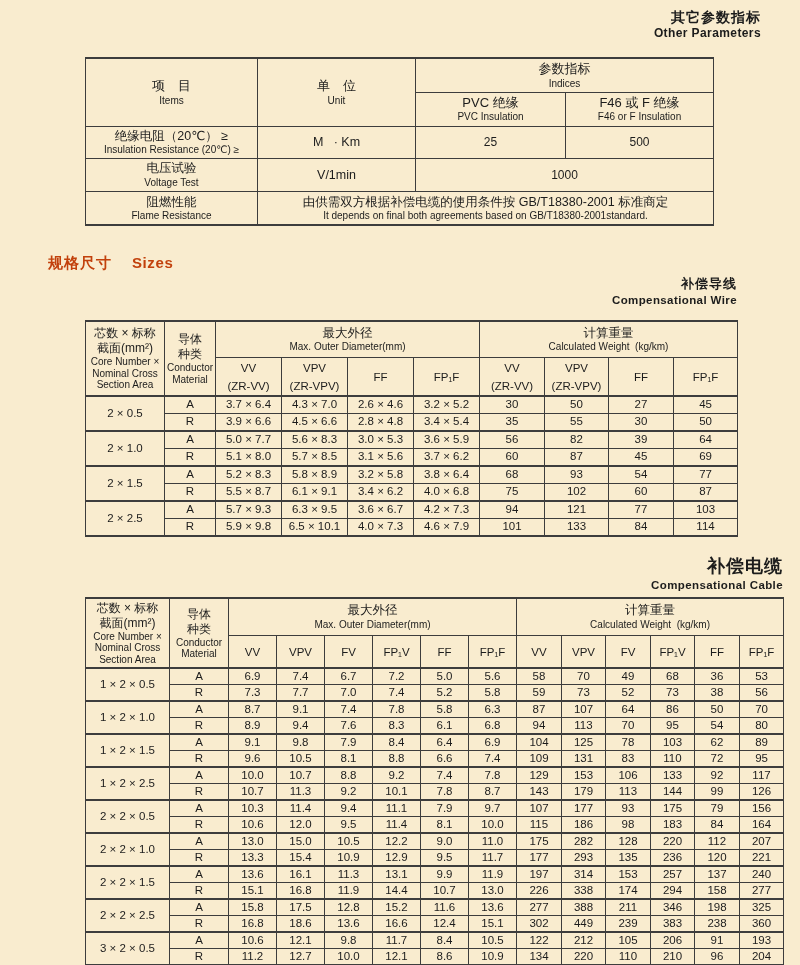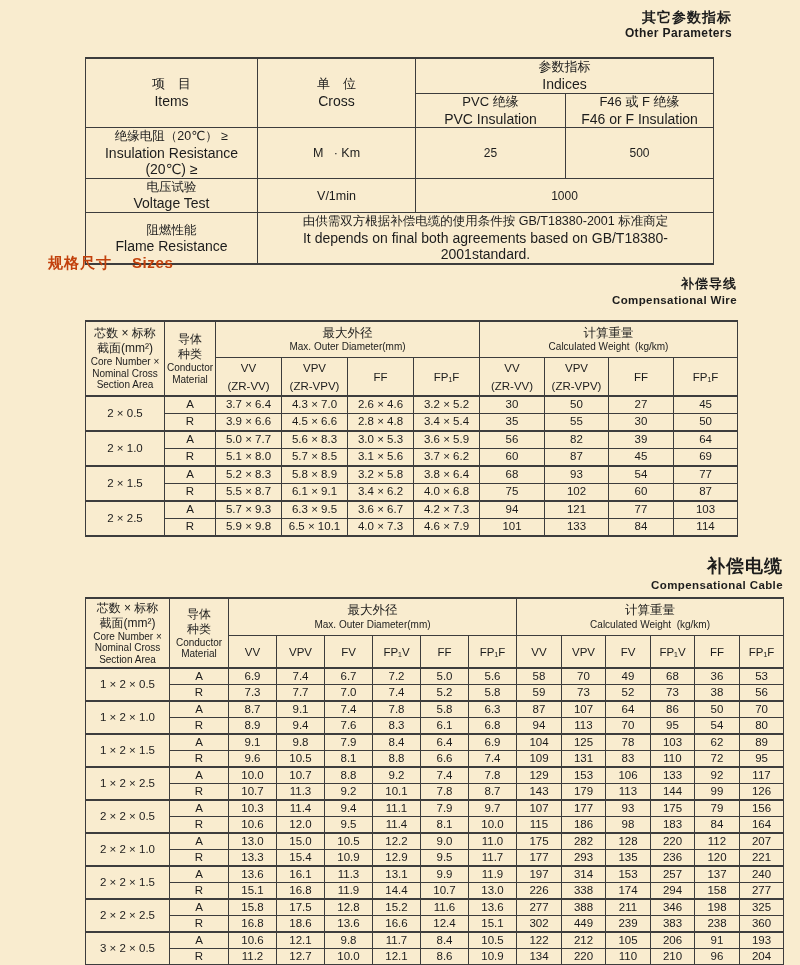--- a/index.html
+++ b/index.html
@@ -21,21 +21,21 @@
 
   
   table{border-collapse:collapse;table-layout:fixed;}
   th,td{
     border:1px solid #3d3d3d;
     text-align:center;vertical-align:middle;
     padding:0 2px;font-weight:normal;
   }
   table{border:1px solid #3d3d3d;border-top-width:2px;border-bottom-width:2px;}
   .zh{display:block;font-size:13px;line-height:1.3;}
-  .en{display:block;font-size:14px;line-height:1.2;}
+  .en{display:block;font-size:10px;line-height:1.2;}
   .pre{white-space:pre-line;}
 
   
   #table-params{width:628px;}
   #table-params thead tr{height:34px;}
   #table-params tbody tr:nth-child(1){height:32px;margin-top:14px;}
   #table-params tbody tr:nth-child(2){height:33px;}
   #table-params tbody tr:nth-child(3){height:34px;}
   #table-params .unit-val{font-size:12.5px;}
   #table-params .num-val{font-size:12px;}
@@ -50,41 +50,41 @@
   .spec-table thead .zh{font-size:12.5px;line-height:1.25;}
   .spec-table thead .en{font-size:10px;line-height:1.15;}
   .spec-table thead .sub{font-size:11.5px;line-height:1.15;}
   #table-wire tbody td{height:16px;font-size:11.5px;line-height:1;}
   #table-cable tbody td{height:15px;font-size:11.5px;line-height:1;}
   .spec-table tbody tr.group-start td{border-top-width:2px;}
 </style>
 </head>
 <body>
 
-<div class="abs sec-heading" style="top:8px;right:68px;margin-left:44px;">
+<div class="abs sec-heading" style="top:8px;right:39px;margin-left:44px;">
   <span class="zh-h">其它参数指标</span>
   <span class="en-h">Other Parameters</span>
 </div>
 
 <table id="table-params" class="abs" style="top:57px;left:85px;">
   <colgroup>
       <col style="width:172px">
       <col style="width:158px">
       <col style="width:150px">
       <col style="width:148px">
     </colgroup>
   <thead>
     <tr>
       <th rowspan="2">
         <span class="zh">项　目</span>
         <span class="en">Items</span>
       </th>
       <th rowspan="2">
         <span class="zh">单　位</span>
-        <span class="en">Cross</span>
+        <span class="en">Unit</span>
       </th>
       <th colspan="2">
         <span class="zh">参数指标</span>
         <span class="en">Indices</span>
       </th>
     </tr>
     <tr>
       <th>
         <span class="zh">PVC 绝缘</span>
         <span class="en">PVC Insulation</span>

